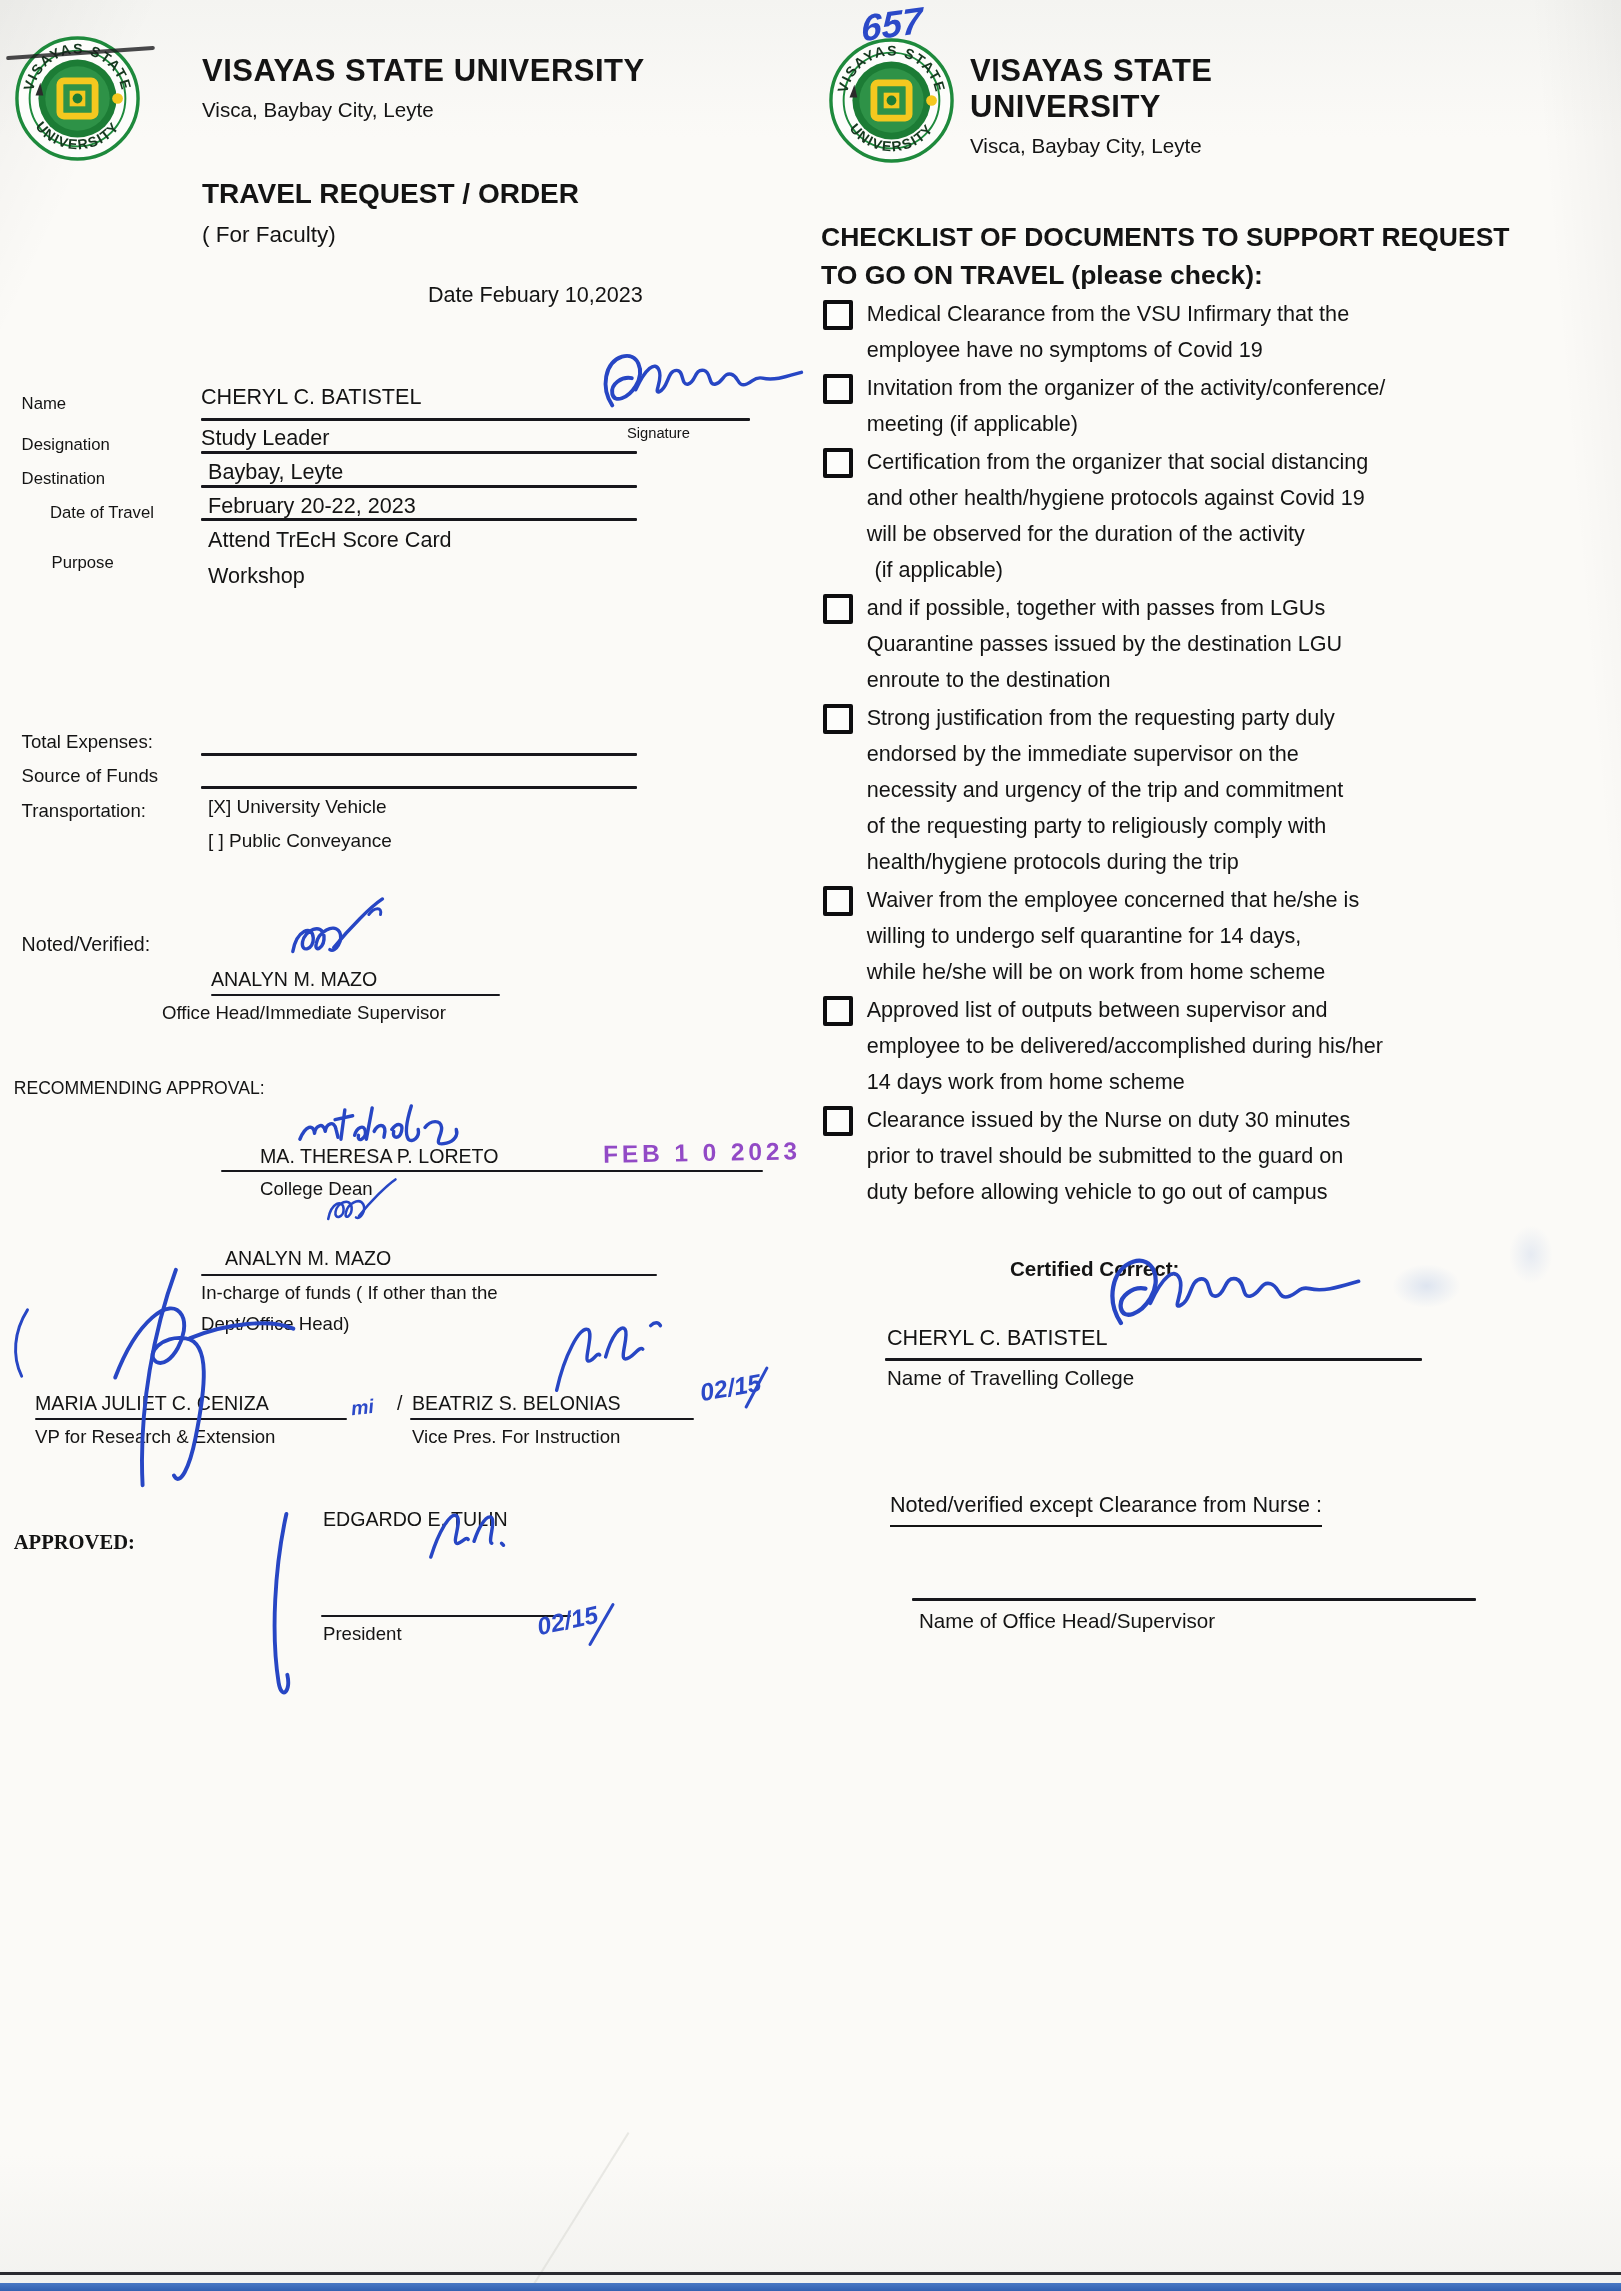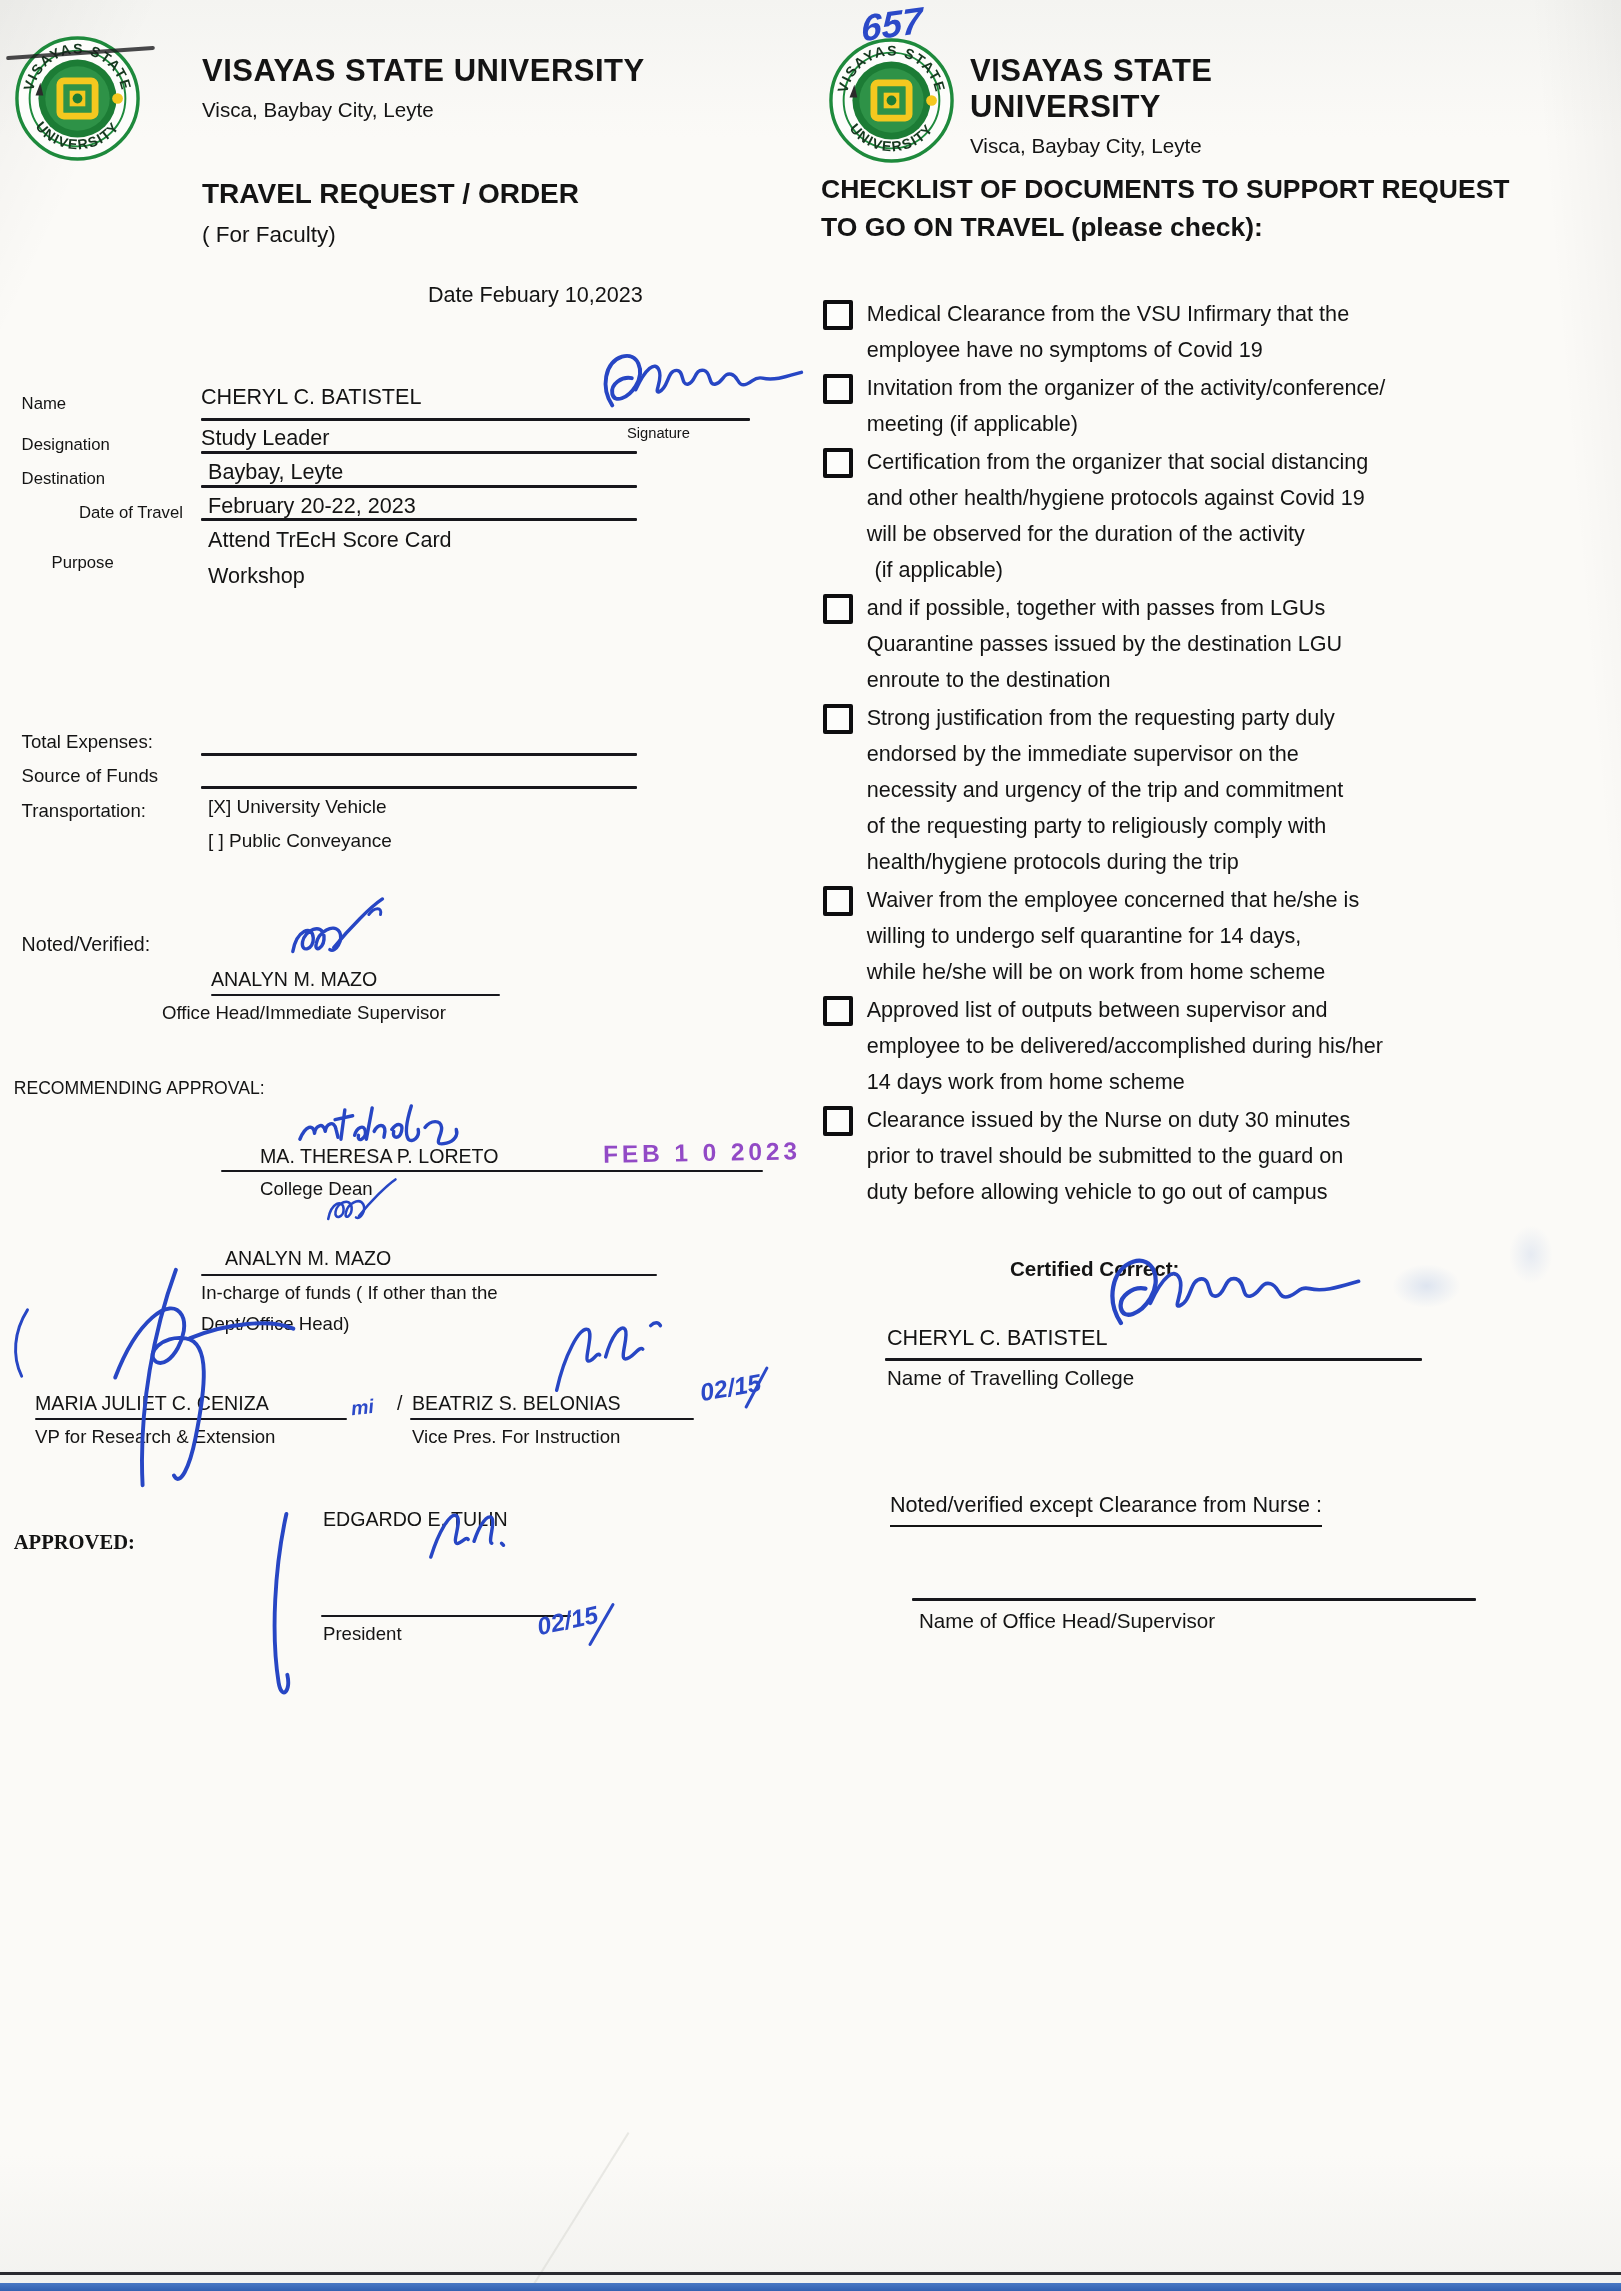--- a/index.html
+++ b/index.html
@@ -95,21 +95,21 @@
   <div class="abs ctr" style="left:202px; top:178px; width:451px;">
     <div class="h-form">TRAVEL REQUEST / ORDER</div>
     <div class="h-sub">( For Faculty)</div>
   </div>
 
   <div class="abs val" style="left:428px; top:282px;">Date Febuary 10,2023</div>
 
   <div class="abs lbl" style="left:21.6px; top:394px;">Name</div>
   <div class="abs lbl" style="left:21.6px; top:435px;">Designation</div>
   <div class="abs lbl" style="left:21.6px; top:469px;">Destination</div>
-  <div class="abs lbl" style="left:39px; top:503px;padding-left:40px;">Date of Travel</div>
+  <div class="abs lbl" style="left:10px; top:503px;padding-left:40px;">Date of Travel</div>
   <div class="abs lbl" style="left:21.6px; top:553px;padding-left:30px;">Purpose</div>
 
   <div class="abs val ctr" style="left:201px; top:384px; width:436px;">CHERYL C. BATISTEL</div>
   <div class="abs val ctr" style="left:201px; top:425px; width:436px;">Study Leader</div>
   <div class="abs val" style="left:208px; top:459px;">Baybay, Leyte</div>
   <div class="abs val" style="left:208px; top:493px;">February 20-22, 2023</div>
   <div class="abs val" style="left:208px; top:527px;">Attend TrEcH Score Card</div>
   <div class="abs val" style="left:208px; top:563px;">Workshop</div>
 
   <div class="rule" style="left:201px; top:418px; width:549px;"></div>
@@ -230,21 +230,21 @@
     <circle cx="106" cy="65" r="5.5" fill="#f4c81f"></circle>
     <path d="M22,62 l5,-13 l3,13 z" fill="#2c2c2c"></path>
   </svg>
 
   <div class="abs ctr" style="left:970px; top:53px; width:421px;">
     <div class="univ-title">VISAYAS STATE UNIVERSITY</div>
     <div class="univ-addr">Visca, Baybay City, Leyte</div>
   </div>
 
   <div class="abs ctr" style="left:821px; top:174px; width:794px;">
-    <div style="font-size:26.5px; font-weight:bold;">CHECKLIST OF DOCUMENTS TO SUPPORT REQUEST</div>
+    <div style="font-size:26.5px; font-weight:bold;margin-top:48px;">CHECKLIST OF DOCUMENTS TO SUPPORT REQUEST</div>
     <div style="font-size:26.5px; font-weight:bold; margin-top:6.9px;">TO GO ON TRAVEL (please check):</div>
   </div>
 
   <div class="chk-list">
 
     <div class="chk-item">
       <span class="chk-box"></span>
       <div class="chk-text">
         <div>Medical Clearance from the VSU Infirmary that the</div>
         <div>employee have no symptoms of Covid 19</div>

